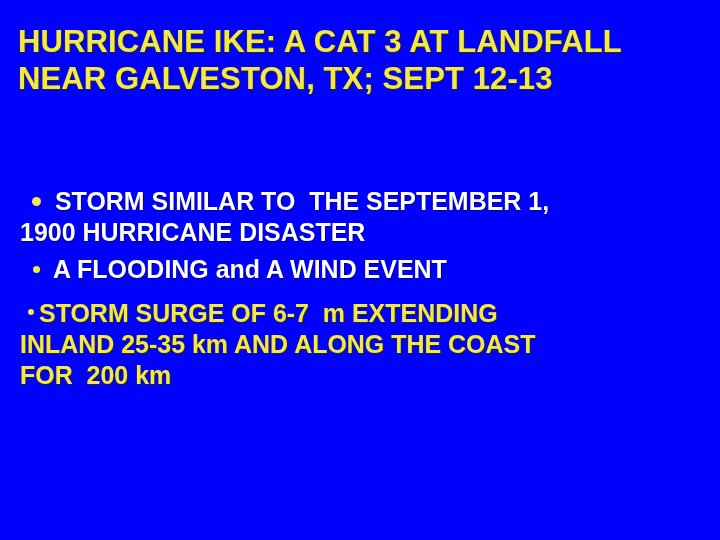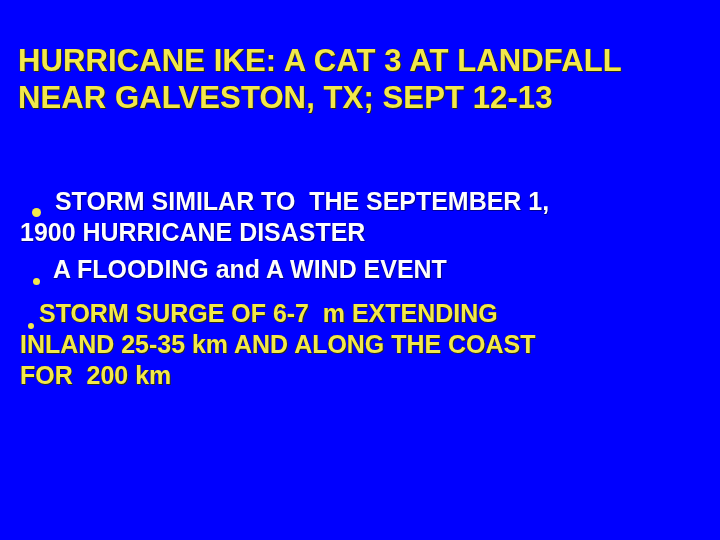--- a/index.html
+++ b/index.html
@@ -19,21 +19,21 @@
     width: 720px;
     height: 540px;
     background: #0000ff;
     overflow: hidden;
   }
 
   
   #title-block {
     position: absolute;
     left: 18px;
-    top: 42px;
+    top: 23px;
     width: 700px;
   }
   .title-line {
     color: #f2e84c;
     font-family: "Liberation Sans", sans-serif;
     font-weight: bold;
     font-size: 31.5px;
     line-height: 37px;
     letter-spacing: 0.1px;
     white-space: nowrap;
@@ -53,21 +53,21 @@
     width: 700px;
   }
 
   .bullet {
     position: relative;
     margin: 0 0 2px 0;
   }
 
   .bullet-row {
     display: flex;
-    align-items: flex-end;
+    align-items: flex-start;
   }
 
   .dot {
     flex: 0 0 auto;
     display: inline-block;
     border-radius: 50%;
     background: #f2e84c;
   }
   .dot-lg {
     width: 9px;

